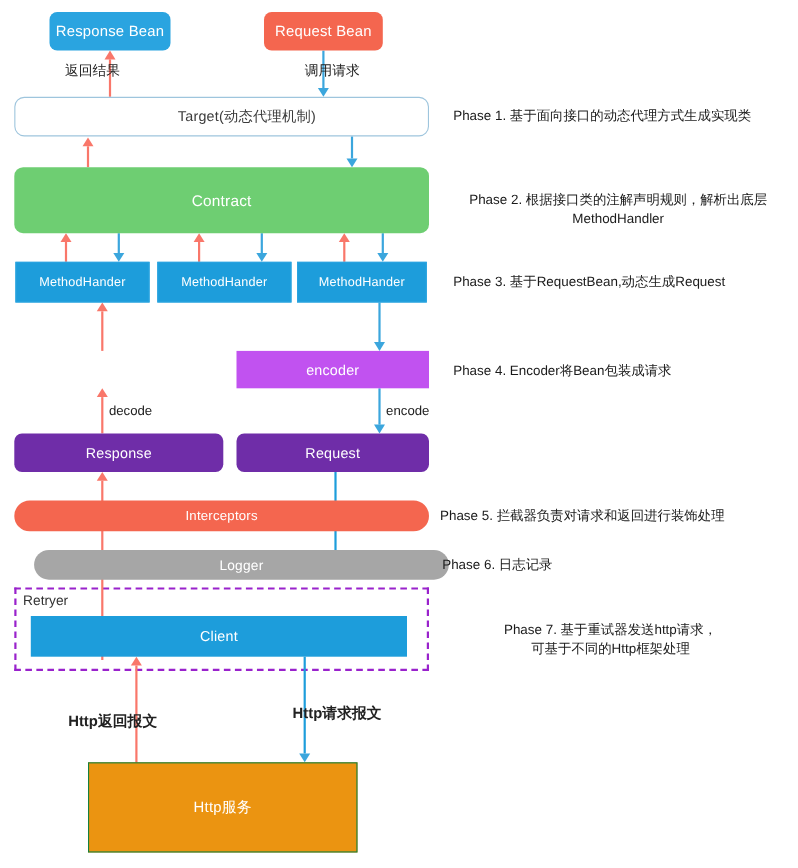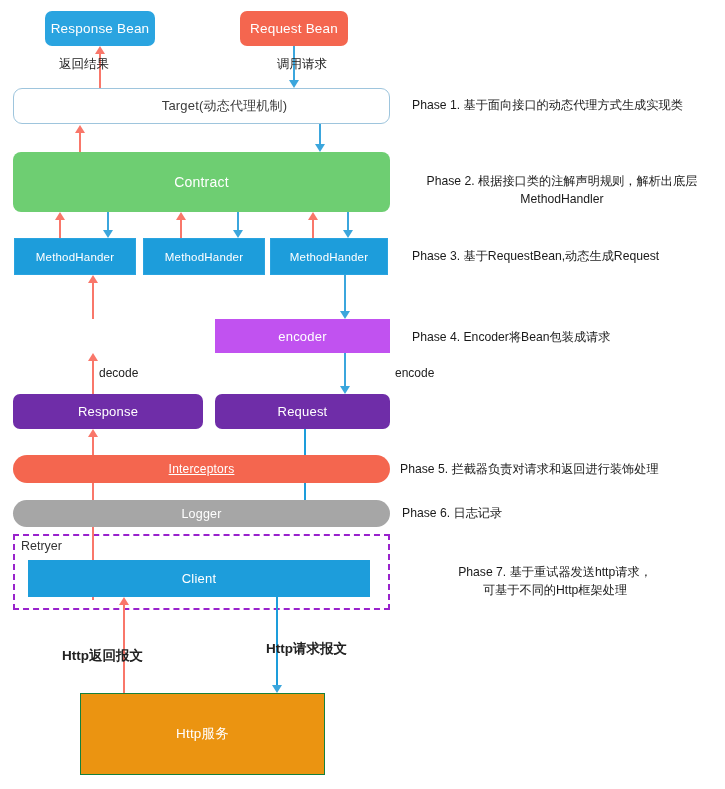--- a/index.html
+++ b/index.html
@@ -64,24 +64,24 @@
   .n-response {
     left: 13px; top: 394px; width: 190px; height: 35px;
     background: #6f2da8; border-radius: 7px; font-size: 13px;
   }
   .n-request {
     left: 215px; top: 394px; width: 175px; height: 35px;
     background: #6f2da8; border-radius: 7px; font-size: 13px;
   }
   .n-interceptors {
     left: 13px; top: 455px; width: 377px; height: 28px;
-    background: #f4664f; border-radius: 14px; font-size: 12px; text-decoration: underline;
+    background: #f4664f; border-radius: 14px; font-size: 12px;
   }
   .n-logger {
-    left: 13px; top: 500px; width: 377px; height: 27px;
+    left: 31px; top: 500px; width: 377px; height: 27px;
     background: #a6a6a6; border-radius: 14px; font-size: 12.5px;
   }
   .n-retryer {
     left: 13px; top: 534px; width: 377px; height: 76px;
     border: 2px dashed #9922cc; background: transparent;
     display: block; z-index: 2;
   }
   .retryer-label {
     position: absolute;
     left: 21px; top: 539px;
@@ -242,21 +242,21 @@
 
   <div class="line vline blue" style="left:344px; top:275px; height:36px;"></div>
   <div class="arrowhead down blue" style="left:340px; top:311px;"></div>
 
   <div class="line vline red" style="left:92px; top:361px; height:33px;"></div>
   <div class="arrowhead up red" style="left:88px; top:353px;"></div>
   <div class="edge-label small" style="left:99px; top:366px;">decode</div>
 
   <div class="line vline blue" style="left:344px; top:353px; height:33px;"></div>
   <div class="arrowhead down blue" style="left:340px; top:386px;"></div>
-  <div class="edge-label small" style="left:351px; top:366px;margin-left:44px;">encode</div>
+  <div class="edge-label small" style="left:351px; top:366px;">encode</div>
 
   <div class="line vline redthin" style="left:92.2px; top:437px; height:163px;"></div>
   <div class="arrowhead up red" style="left:88px; top:429px;"></div>
 
   <div class="line vline bluethin" style="left:304.2px; top:429px; height:82px;"></div>
   <div class="arrowhead down blue" style="left:300px; top:511px;"></div>
 
   <div class="line vline red" style="left:123px; top:605px; height:90px;"></div>
   <div class="arrowhead up red" style="left:119px; top:597px;"></div>
   <div class="edge-label bold" style="left:62px; top:647px;">Http返回报文</div>

